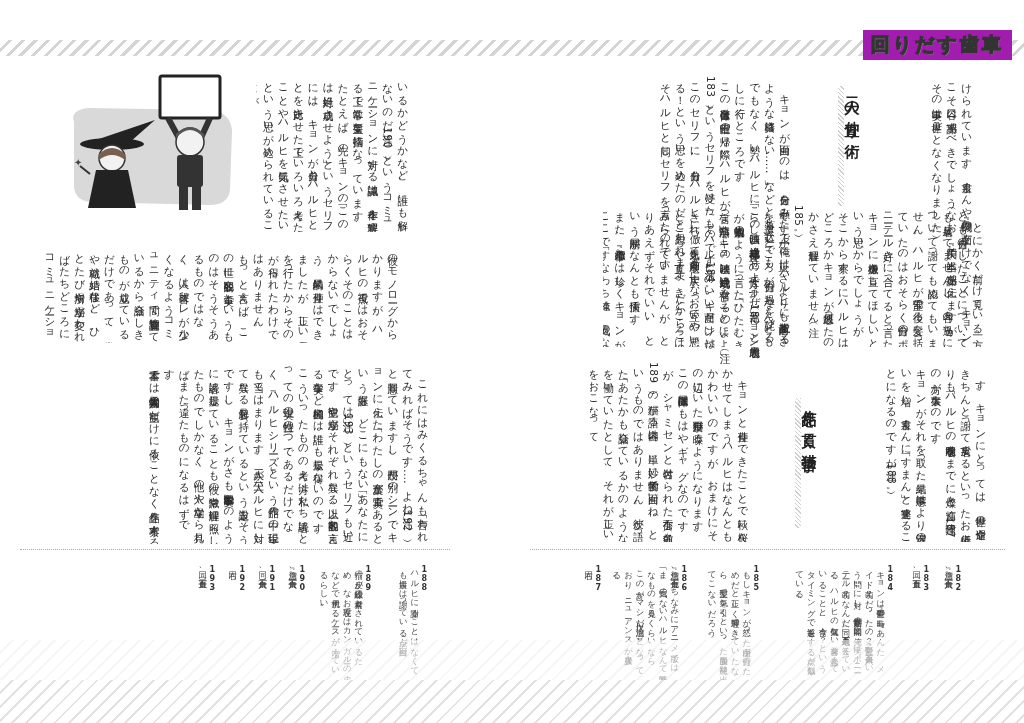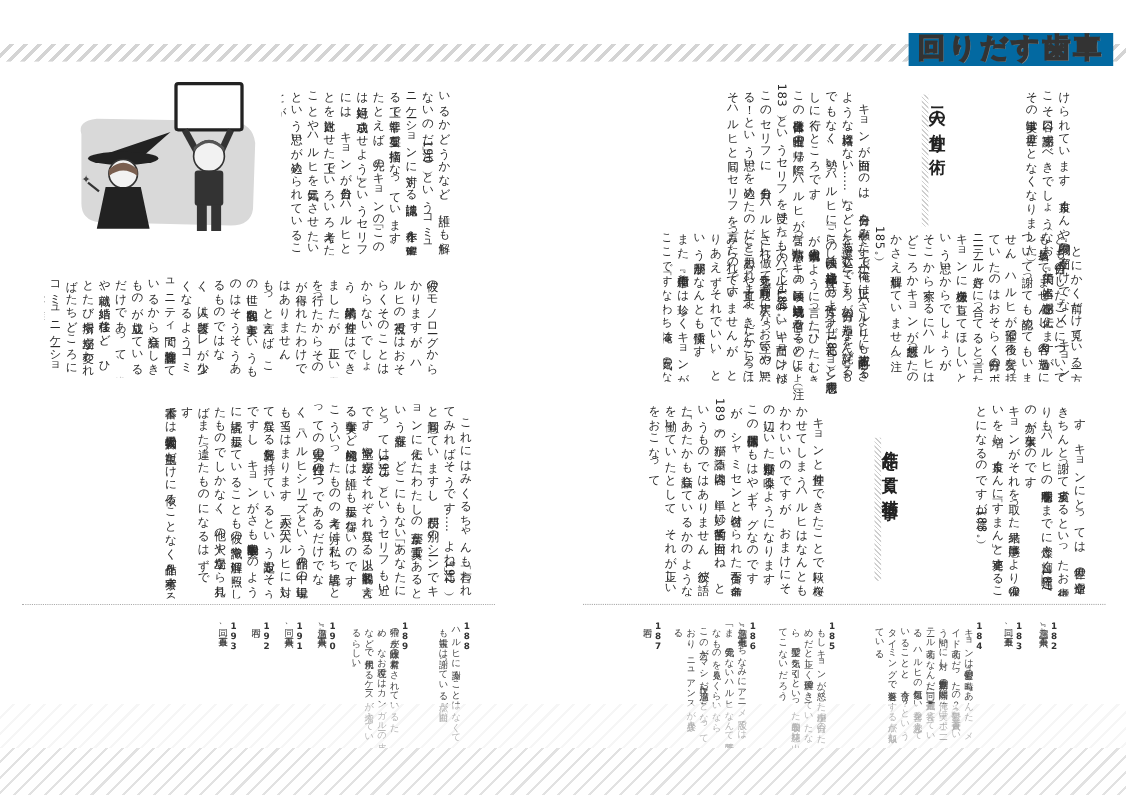--- a/index.html
+++ b/index.html
@@ -11,23 +11,23 @@
     background: repeating-linear-gradient(135deg, #ffffff 0 6px, #d4d4d4 6px 9px);
   }
   .stripe-top { top: 40px; height: 16px; width: 1024px; }
   .stripe-bottom { top: 680px; height: 43px; width: 1024px;
     background: repeating-linear-gradient(135deg, #ffffff 0 8px, #e2e2e2 8px 10px); }
   .stripe-bottom-fade { position:absolute; left:0; top:640px; width:1024px; height:40px;
     background: repeating-linear-gradient(135deg, #ffffff 0 8px, #f0f0f0 8px 10px); opacity:.6; }
 
   .chapter-title {
     position: absolute; top: 30px; right: 12px; height: 30px;
-    padding: 0 8px; background: #0369a1;
-    display: flex; align-items: flex-end; gap: 6px;
-    font-family: "DejaVu Sans", sans-serif; font-weight: bold; font-size: 25px;
+    padding: 0 8px; background: #a21caf;
+    display: flex; align-items: center; gap: 6px;
+    font-family: "DejaVu Sans", sans-serif; font-weight: bold; font-size: 19px;
     color: #fff; letter-spacing: 3px;
     -webkit-text-stroke: 1.4px #333;
     text-shadow: 1px 1px 0 #888;
   }
 
   .vtext {
     position: absolute;
     writing-mode: vertical-rl;
     font-size: 10.6px;
     line-height: 14.9px;

